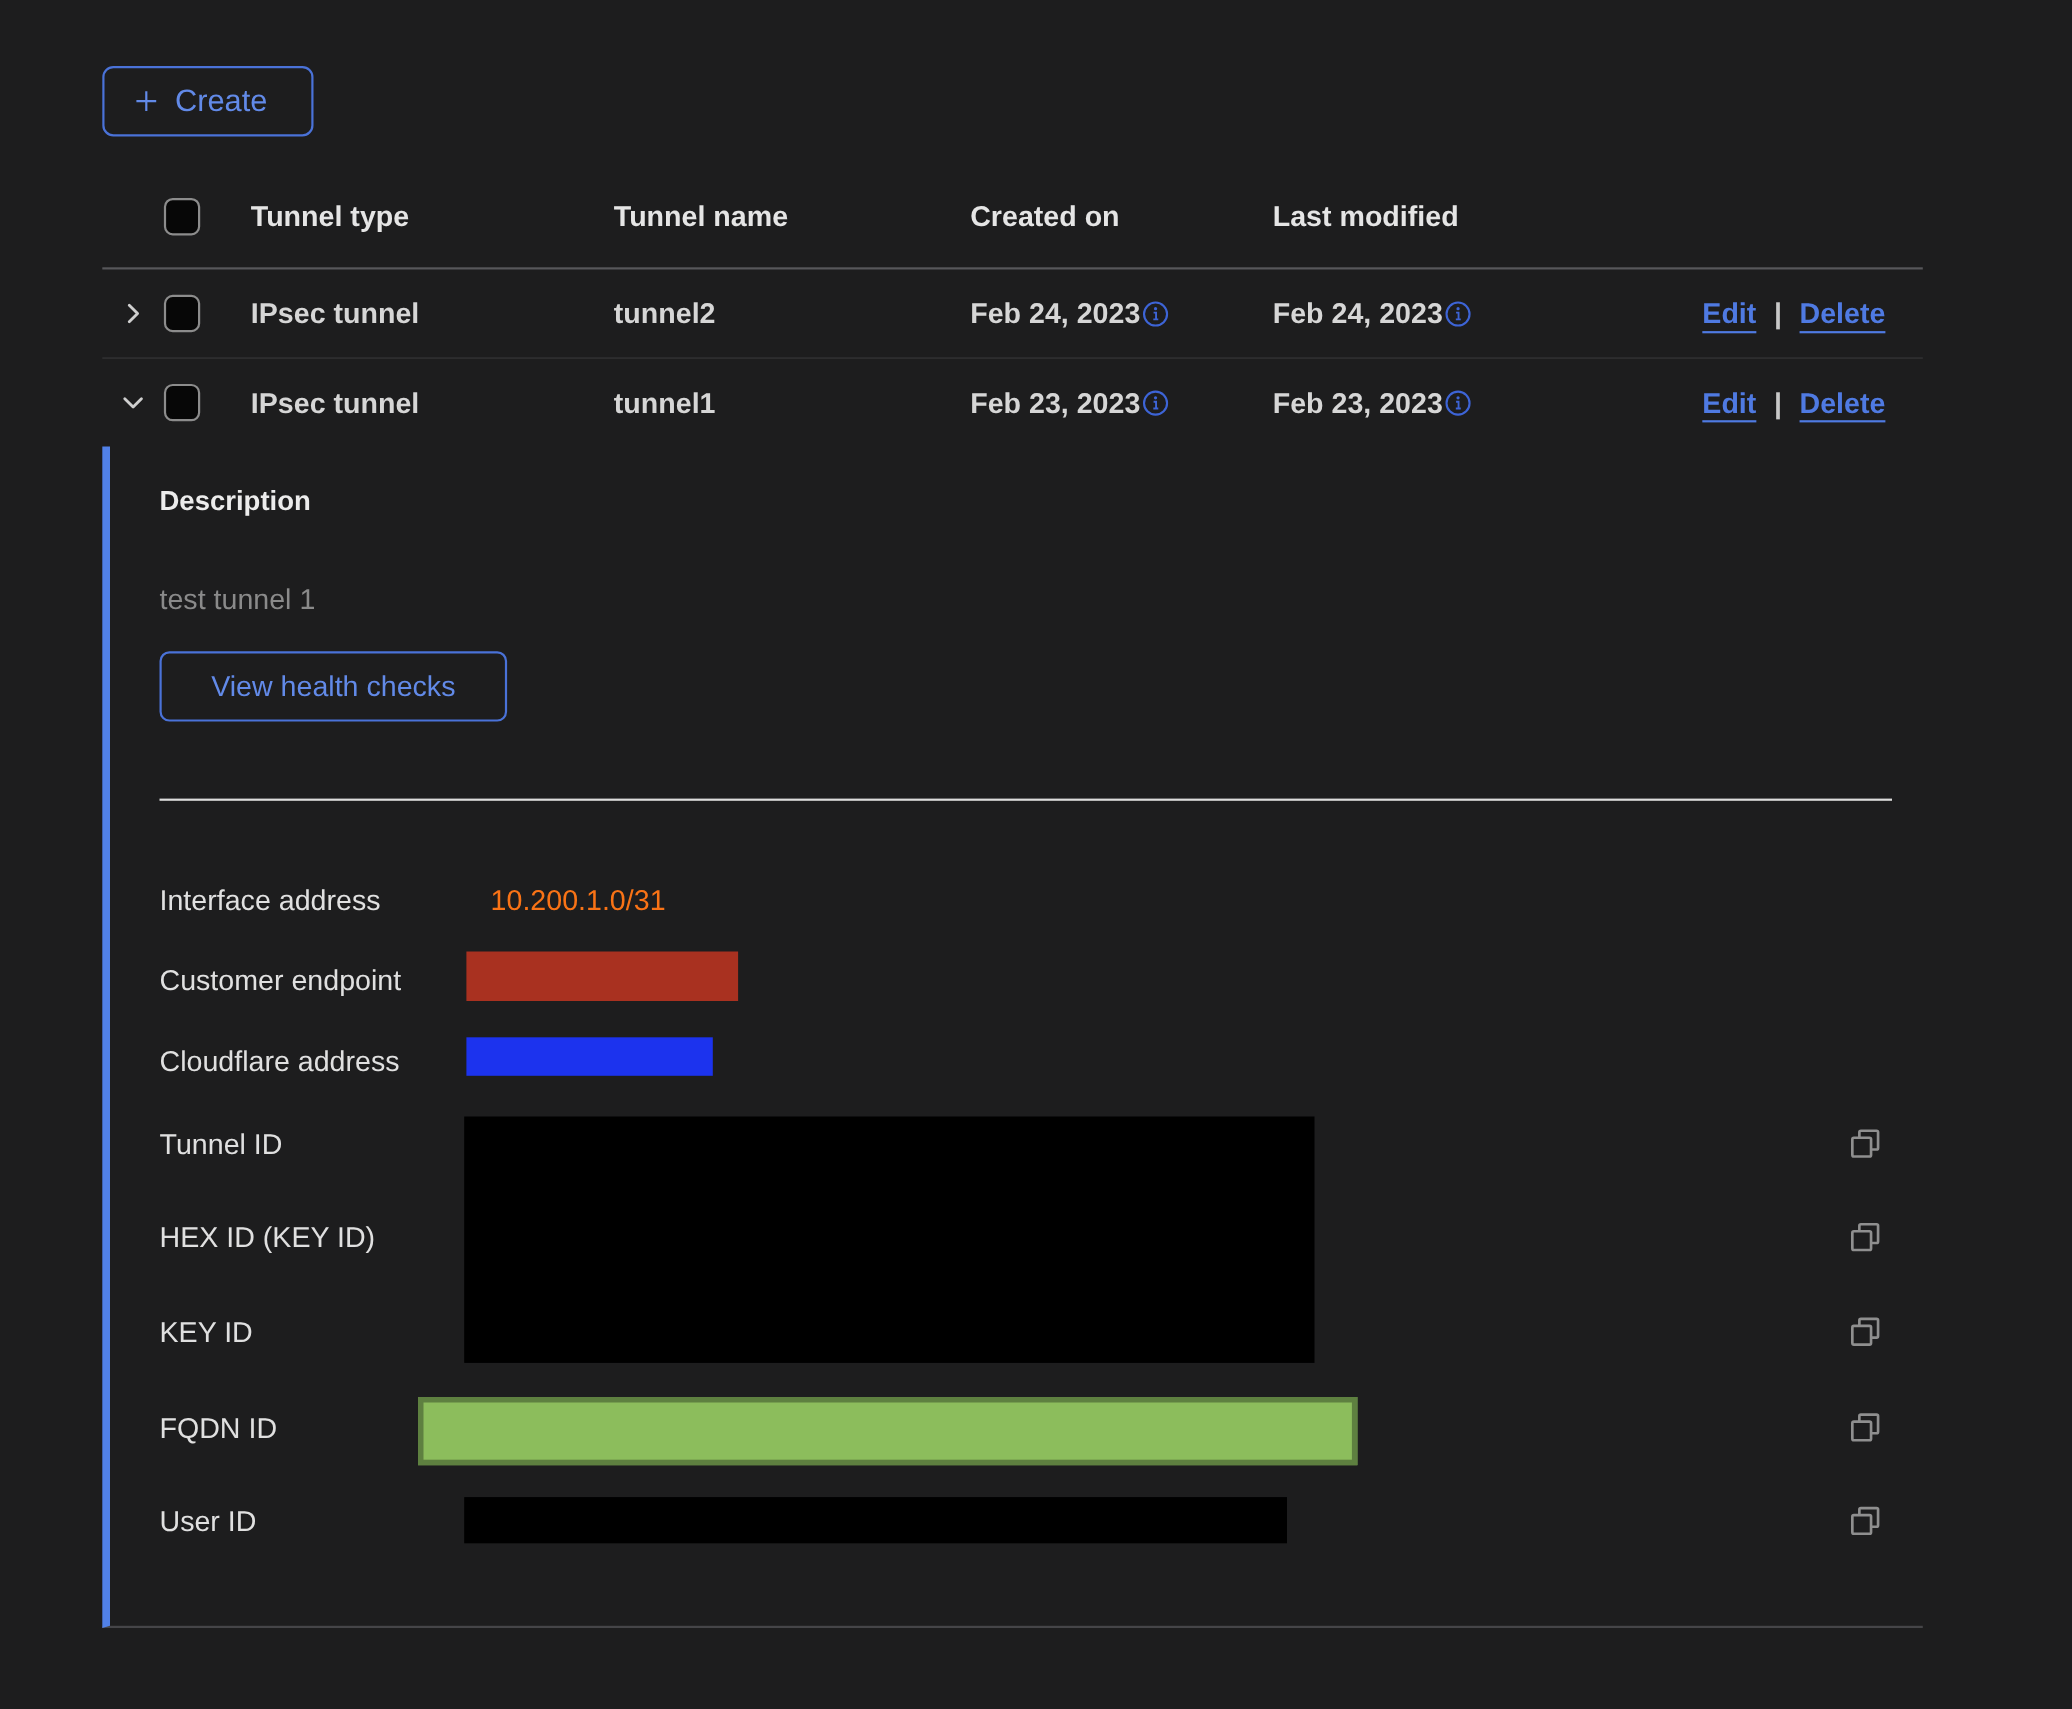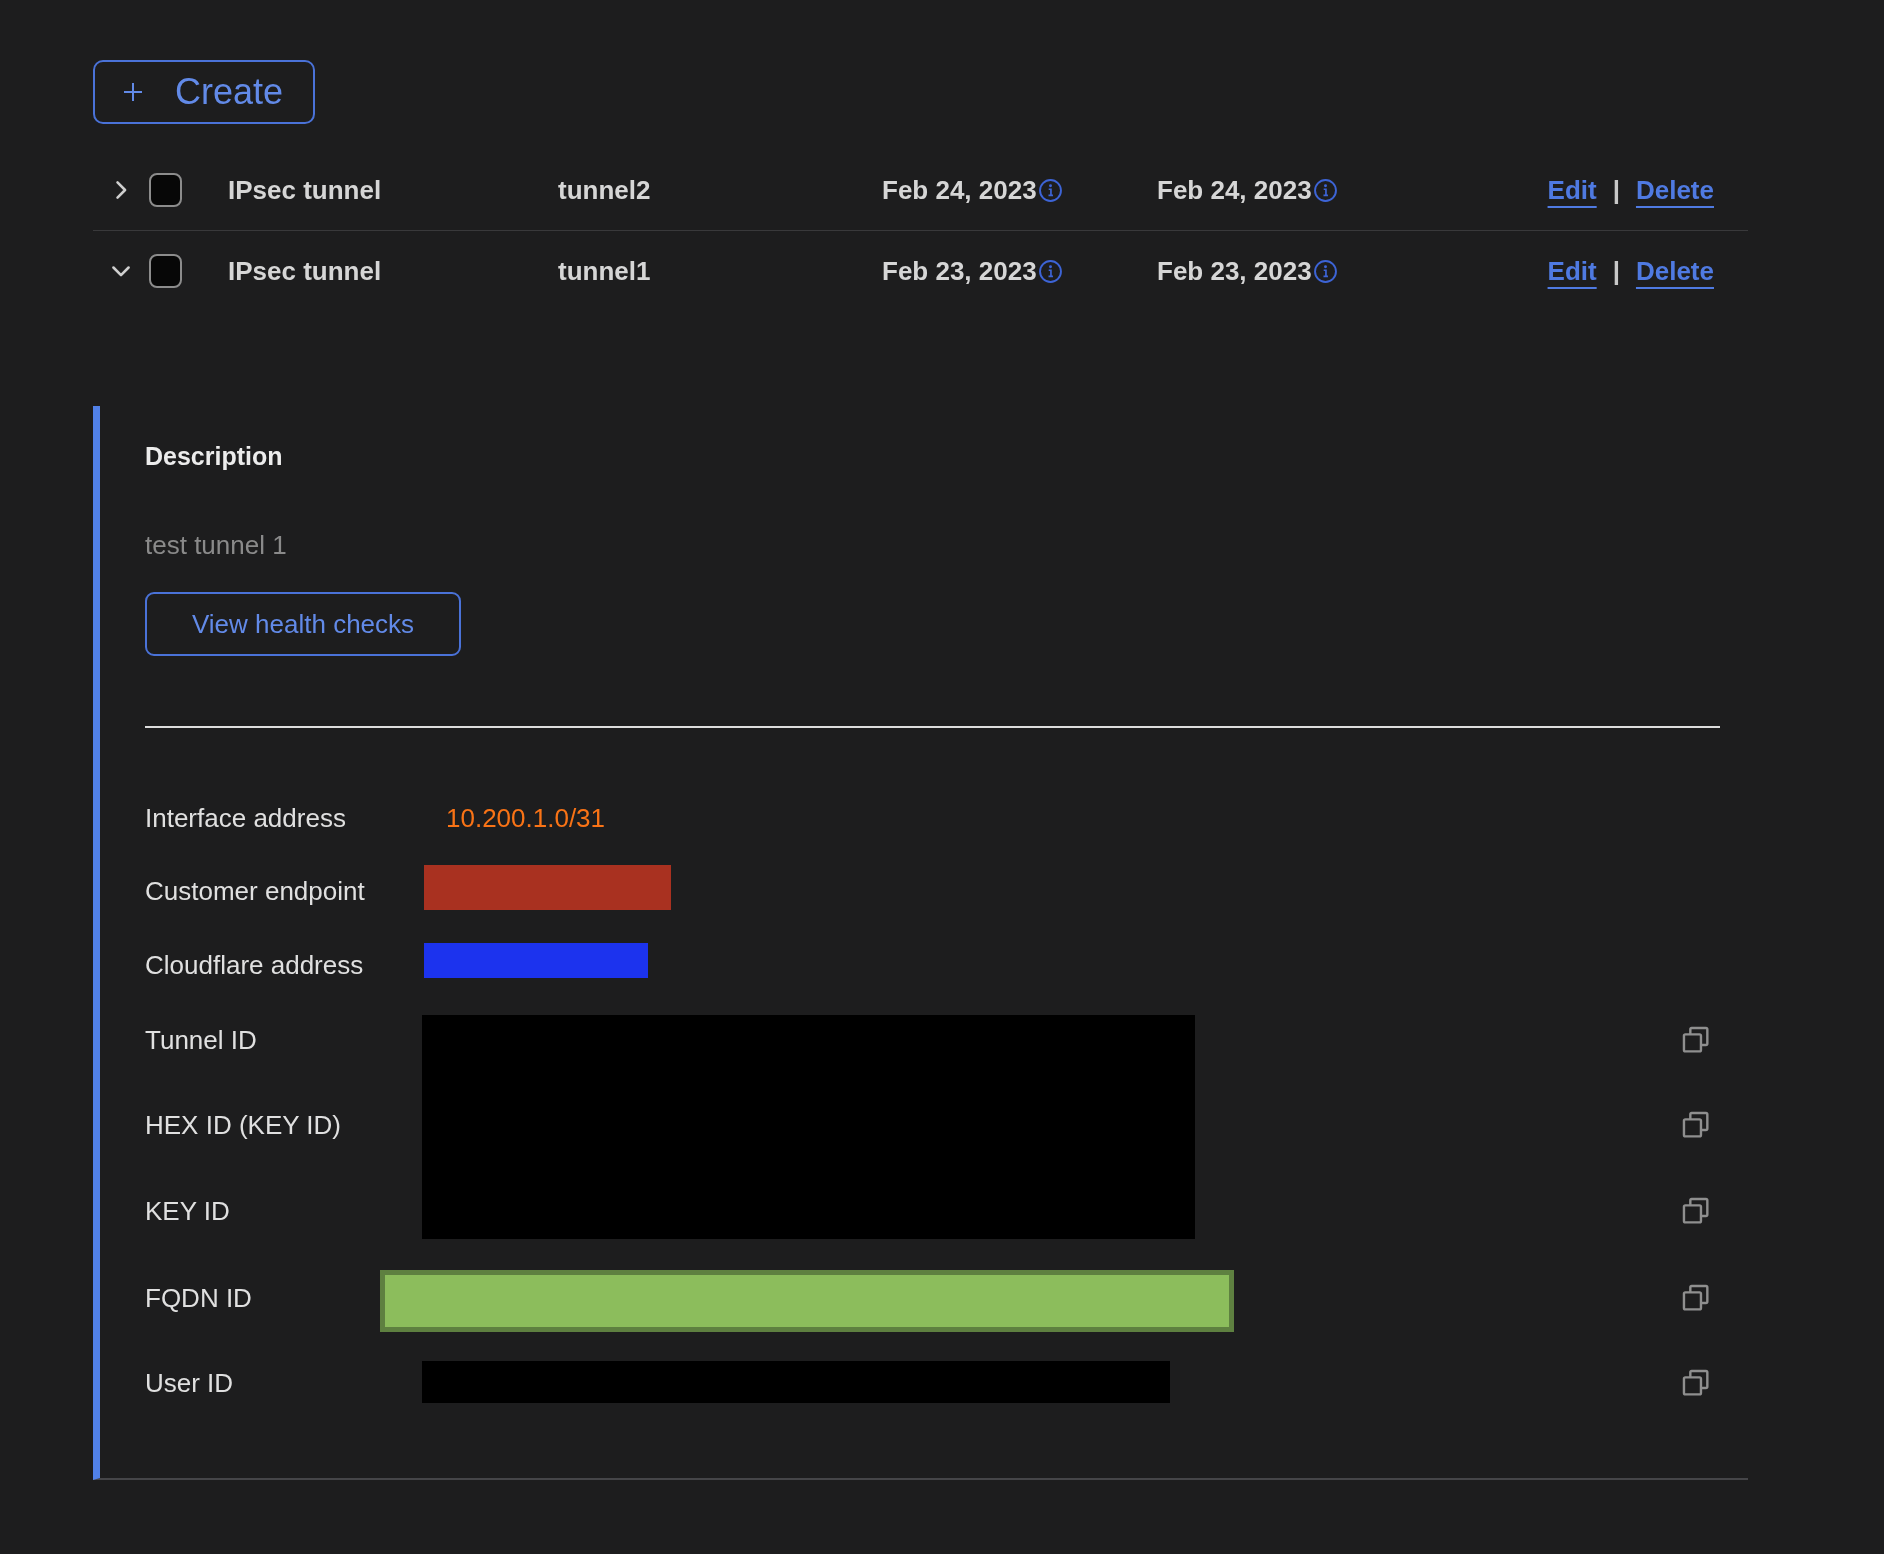--- a/index.html
+++ b/index.html
@@ -8,27 +8,27 @@
     background:#1d1d1e;
     font-family:"Liberation Sans", sans-serif;
     color:#dcdcdc;
     position:relative;
     overflow:hidden;
   }
   
   .create-btn{
     position:absolute;left:93px;top:60px;
     height:64px;min-width:192px;
-    display:flex;align-items:center;gap:28px;
+    display:flex;align-items:center;gap:12px;
     padding:0 30px 0 24px;
     background:transparent;
     border:2px solid var(--accent-border);
     border-radius:10px;
     color:var(--accent-blue);
-    font-size:36px;font-family:"Liberation Sans",sans-serif;
+    font-size:28px;font-family:"Liberation Sans",sans-serif;
     cursor:pointer;
   }
   .plus-svg{width:28px;height:28px;stroke:var(--accent-blue);stroke-width:2;fill:none;}
   
   .tbl{position:absolute;left:93px;top:150px;width:1655px;}
   .row{
     display:grid;
     grid-template-columns:56px 79px 330px 324px 275px 300px 1fr;
     align-items:center;
     height:80px;
@@ -92,20 +92,29 @@
 
 <button class="create-btn">
   <svg class="plus-svg" viewBox="0 0 28 28">
     <path d="M14 5 V23 M5 14 H23"></path>
   </svg>
   <span>Create</span>
 </button>
 
 <div class="tbl">
 
+  <div class="row thead">
+    <div></div>
+    <div class="checkbox"></div>
+    <div>Tunnel type</div>
+    <div>Tunnel name</div>
+    <div>Created on</div>
+    <div>Last modified</div>
+    <div></div>
+  </div>
 
   <div class="row r1">
     <div class="chev-cell">
       <svg class="chev-svg" viewBox="0 0 24 24">
         <path d="M9 5.5 L15.5 12 L9 18.5"></path>
       </svg>
     </div>
     <div class="checkbox"></div>
     <div>IPsec tunnel</div>
     <div>tunnel2</div>

